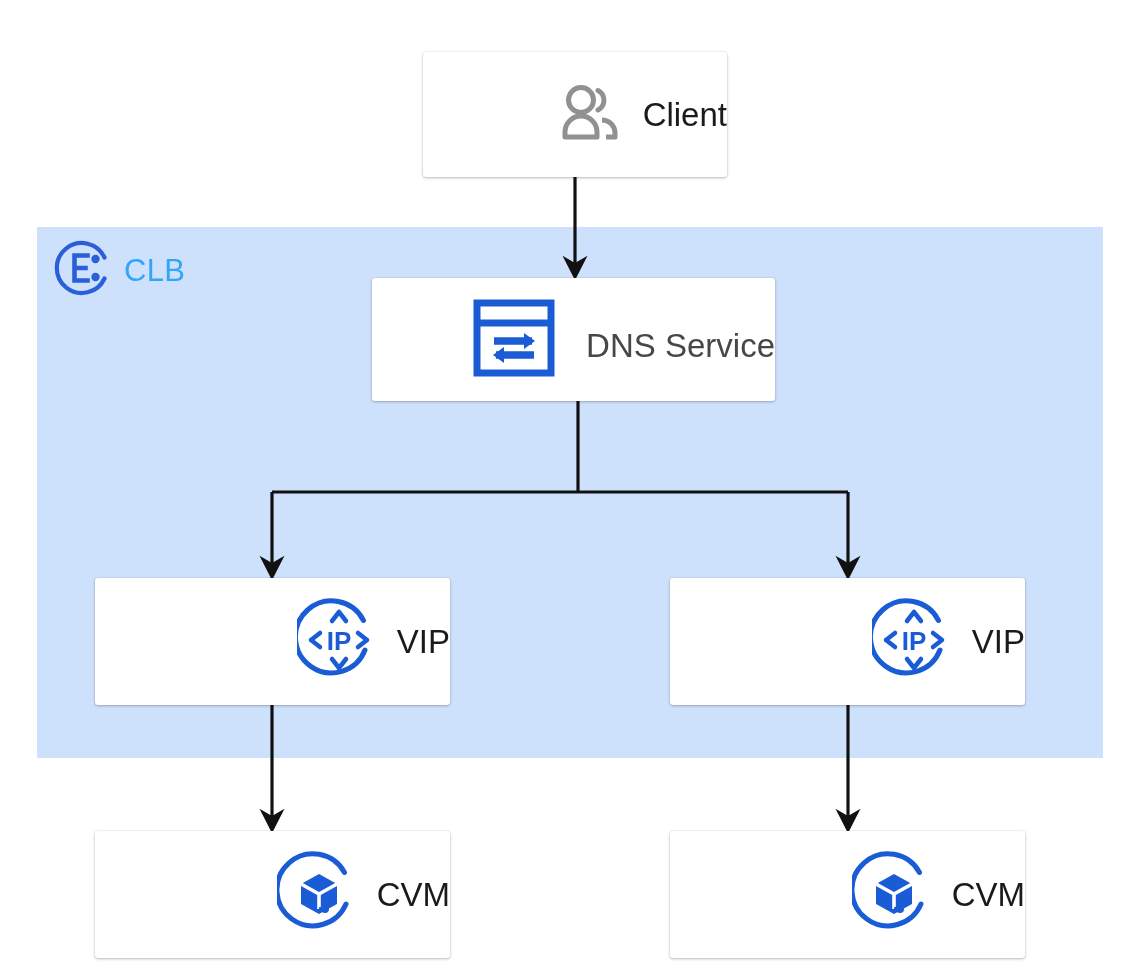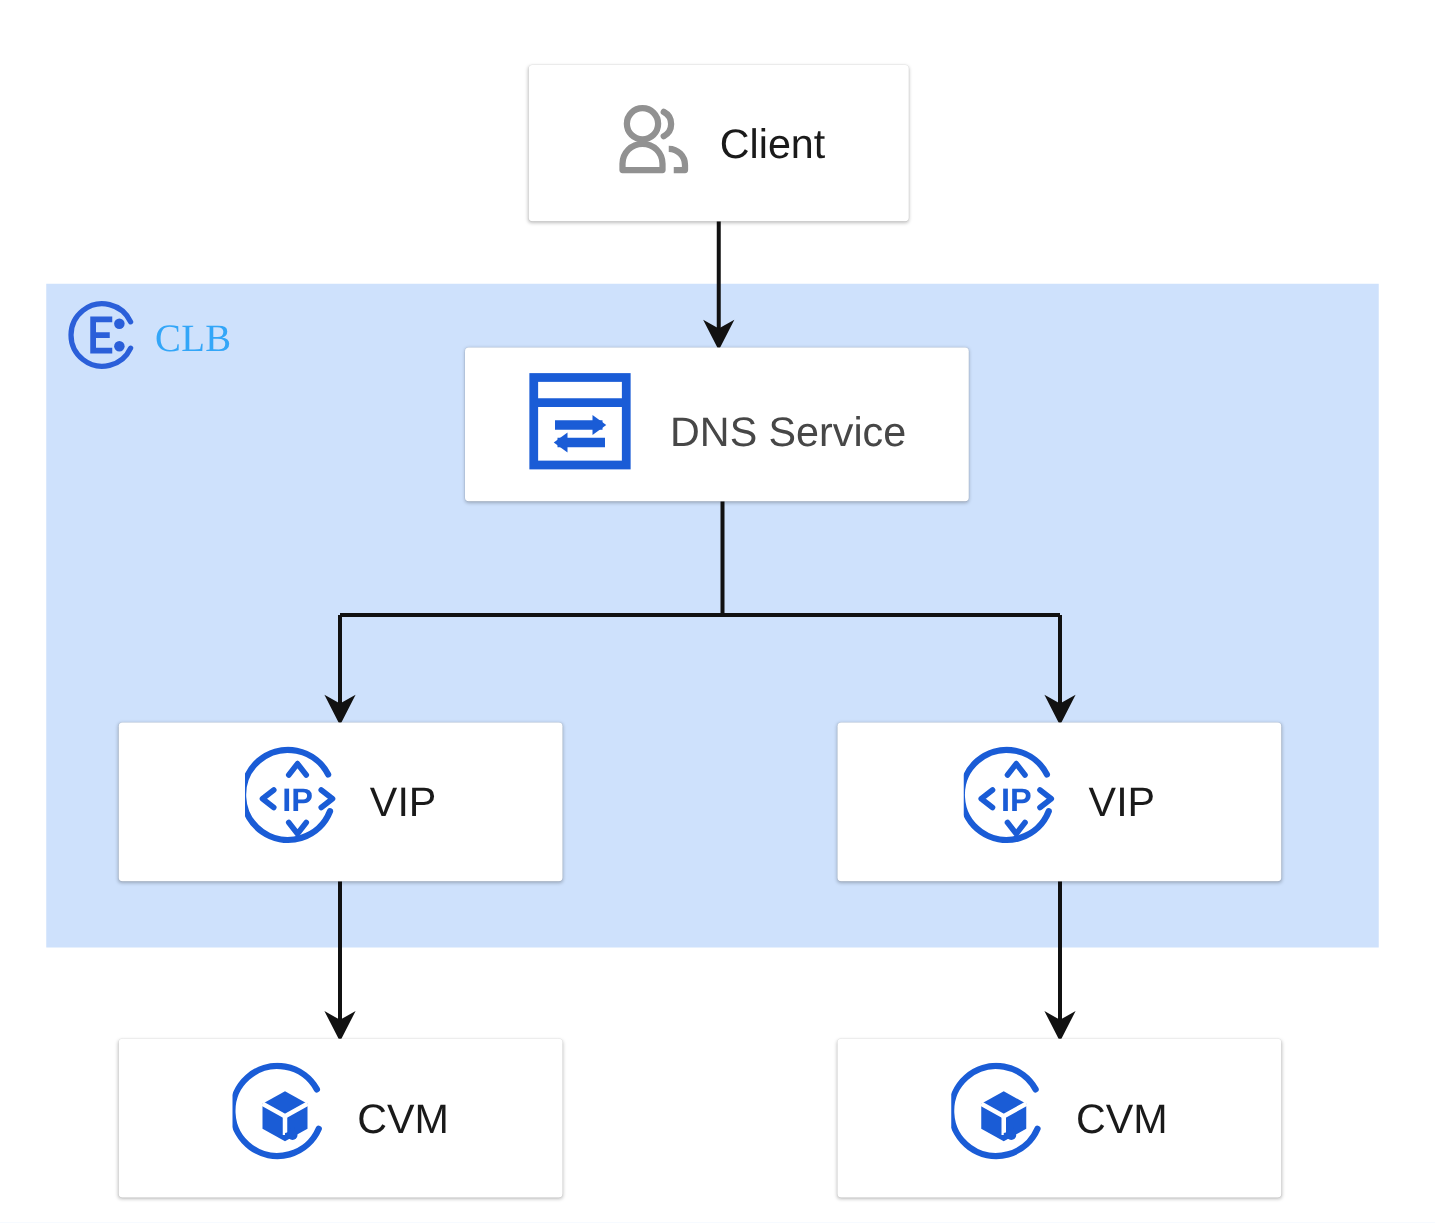--- a/index.html
+++ b/index.html
@@ -41,21 +41,21 @@
     letter-spacing: 0.3px;
     line-height: 1;
   }
   .node {
     position: absolute;
     background: #ffffff;
     border-radius: 3px;
     box-shadow: 0 1px 3px rgba(0,0,0,0.26), 0 0 0 0.5px rgba(0,0,0,0.06);
     display: flex;
     align-items: center;
-    justify-content: center;
+    justify-content: flex-end;
     box-sizing: border-box;
   }
   .node-inner {
     display: flex;
     align-items: center;
     gap: 14px;
   }
   .node-label {
     font-size: 33px;
     color: #1a1a1a;
@@ -71,21 +71,21 @@
     flex: 0 0 auto;
   }
 </style>
 </head>
 <body>
 
 <div id="canvas">
 
   <div class="zone" style="left:37px; top:227px; width:1066px; height:531px;"></div>
 
-  <div class="zone-badge" style="left:52px; top:237px;font-family:Liberation Serif, serif;">
+  <div class="zone-badge" style="left:52px; top:237px;">
     <span class="node-icon">
       <svg width="62" height="62" viewBox="0 0 62 62">
         <path d="M52.5 20.5 A25 25 0 1 0 52.5 41.5" fill="none" stroke="#2b5fd9" stroke-width="4.2" stroke-linecap="round"></path>
         <path d="M22.5 18.5 h13 M22.5 31 h11 M22.5 43.5 h13 M22.5 18.5 v25" fill="none" stroke="#2b5fd9" stroke-width="4.6" stroke-linecap="square"></path>
         <circle cx="43.5" cy="22" r="4.2" fill="#2b5fd9"></circle>
         <circle cx="43.5" cy="40" r="4.2" fill="#2b5fd9"></circle>
       </svg>
     </span>
     <span class="zone-badge-label">CLB</span>
   </div>

